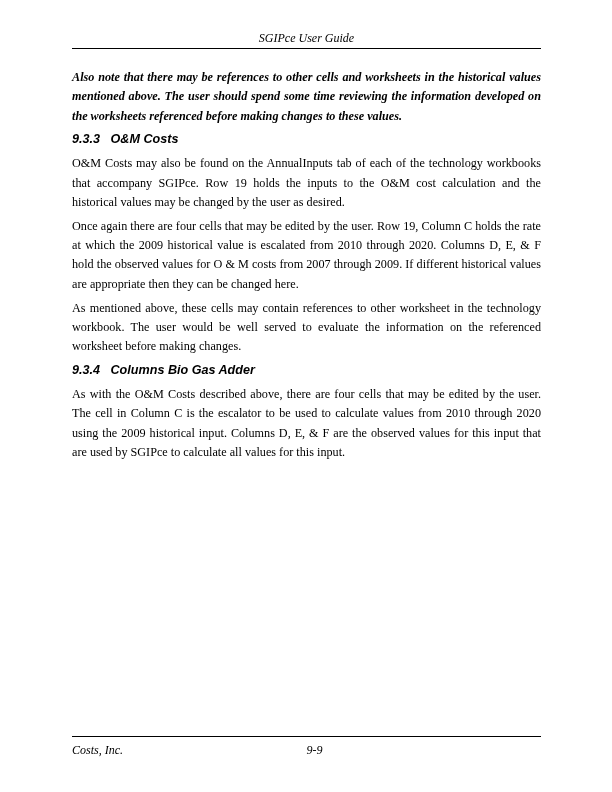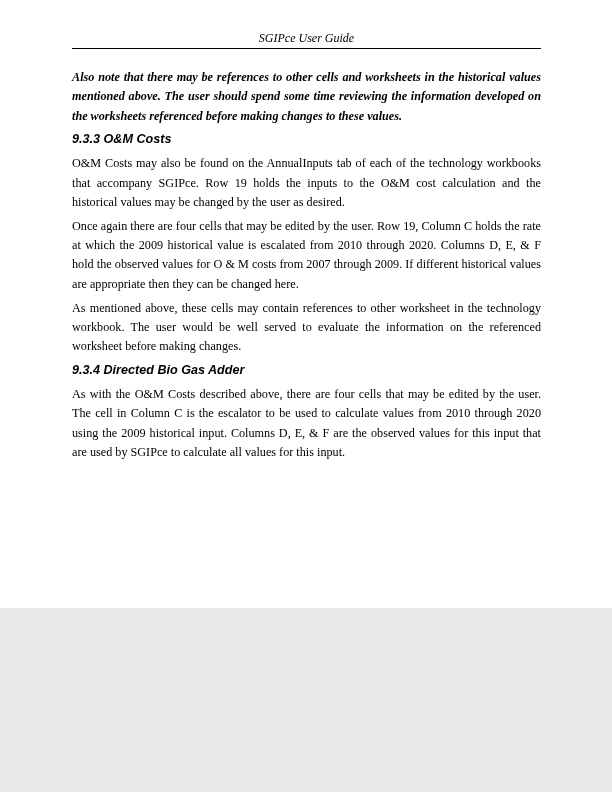--- a/index.html
+++ b/index.html
@@ -1,19 +1,19 @@
 <!DOCTYPE html>
 <html><head>
 <meta charset="utf-8">
 <style>
   * { margin: 0; padding: 0; box-sizing: border-box; }
   html, body { background: #e8e8e8; }
   .page {
     width: 612px;
-    height: 608px;
+    height: 792px;
     margin: 0 auto;
     position: relative;
     background: #ffffff;
     color: #000000;
     font-family: "Liberation Serif", serif;
     overflow: hidden;
   }
   .running-header {
     position: absolute;
     top: 31px;
@@ -43,21 +43,21 @@
     font-style: italic;
   }
   .section-heading {
     font-family: "Liberation Sans", sans-serif;
     font-weight: bold;
     font-style: italic;
     font-size: 12.6px;
     line-height: 19.3px;
     margin: 4.6px 0 4.6px 0;
   }
-  .section-heading .h-title { }
+  .section-heading .h-title { margin-left: 7px; }
   .running-footer {
     position: absolute;
     left: 72px;
     right: 71px;
     top: 736px;
     border-top: 1.4px solid #000;
     padding-top: 6px;
     display: flex;
     font-style: italic;
     font-size: 12px;
@@ -86,21 +86,21 @@
     </h2>
 
     <p class="body-para">O&amp;M Costs may also be found on the AnnualInputs tab of each of the technology workbooks that accompany SGIPce.  Row 19 holds the inputs to the O&amp;M cost calculation and the historical values may be changed by the user as desired.</p>
 
     <p class="body-para">Once again there are four cells that may be edited by the user.  Row 19, Column C holds the rate at which the 2009 historical value is escalated from 2010 through 2020.  Columns D, E, &amp; F hold the observed values for O &amp; M costs from 2007 through 2009.  If different historical values are appropriate then they can be changed here.</p>
 
     <p class="body-para">As mentioned above, these cells may contain references to other worksheet in the technology workbook.  The user would be well served to evaluate the information on the referenced worksheet before making changes.</p>
 
     <h2 class="section-heading">
       <span class="h-num">9.3.4</span>
-      <span class="h-title">Directed Bio Gas Adder</span>
+      <span class="h-title">Columns Bio Gas Adder</span>
     </h2>
 
 
     <p class="body-para">As with the O&amp;M Costs described above,  there are four cells that may be edited by the user.  The cell in Column C is the escalator to be used to calculate values from 2010 through 2020 using the 2009 historical input.  Columns D, E, &amp; F are the observed values for this input that are used by SGIPce to calculate all values for this input.</p>
 
 
   </div>
 
   <div class="running-footer">
     <span class="f-left">Costs, Inc.</span>

